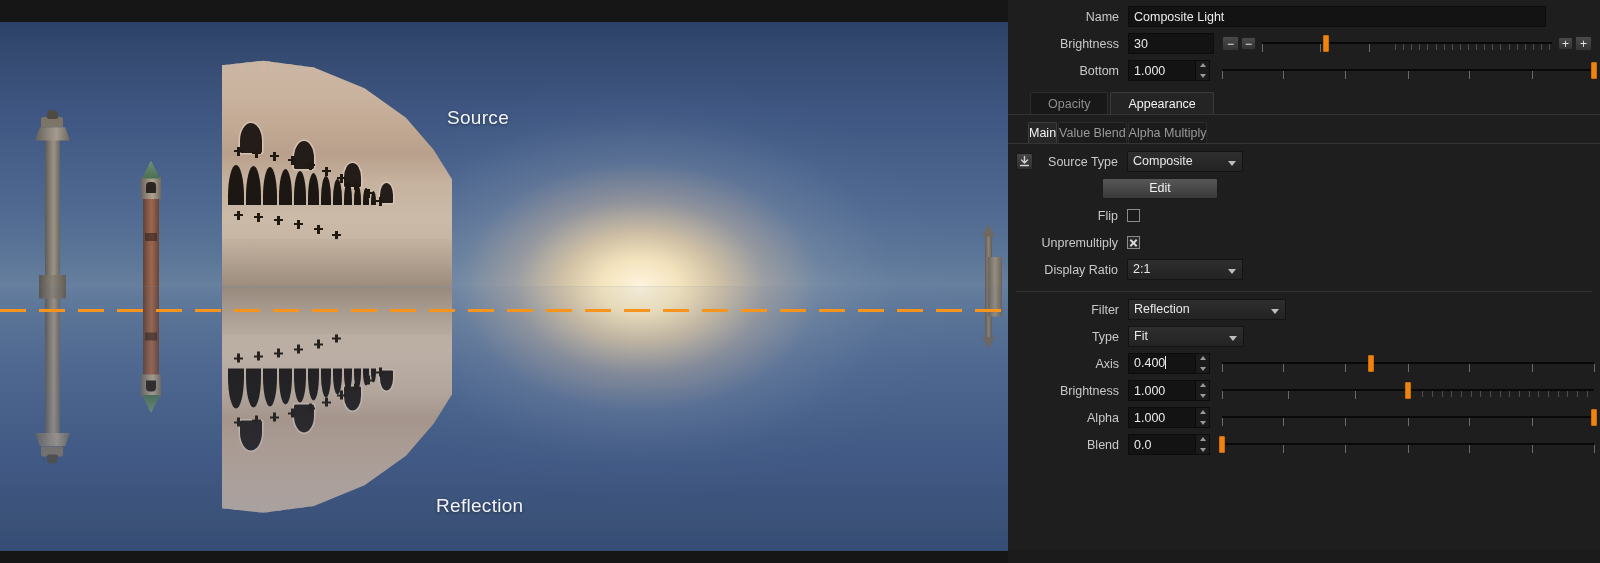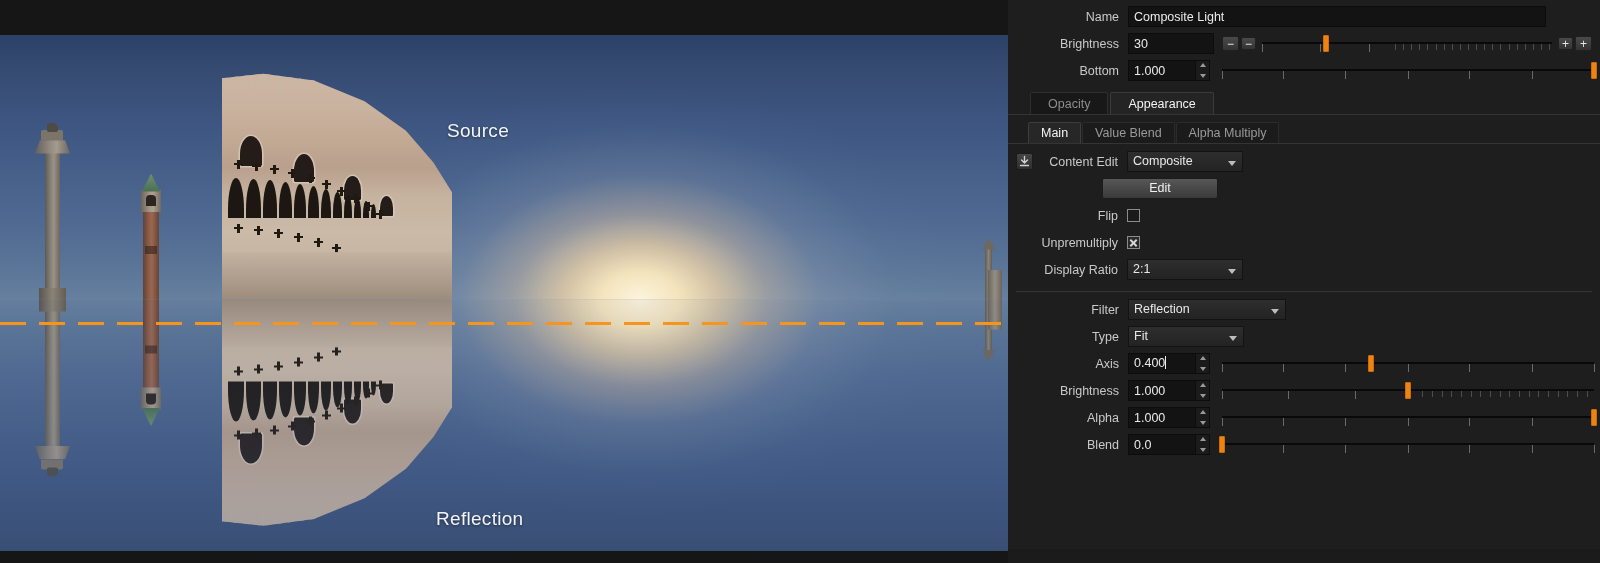--- a/index.html
+++ b/index.html
@@ -13,21 +13,21 @@
 
   
   #viewport{
     position:relative; width:1008px; height:563px;
     background:#161616; overflow:hidden; flex:0 0 1008px;
   }
   #vp-topbar{ position:absolute; left:0; top:0; width:1008px; height:22px; background:#161616; }
   #vp-botbar{ position:absolute; left:0; bottom:0; width:1008px; height:12px; background:#161616; }
 
   #pano{
-    position:absolute; left:0; top:35px; width:1008px; height:529px;
+    position:absolute; left:0; top:22px; width:1008px; height:529px;
     overflow:hidden;
   }
   
   .half{ position:absolute; left:0; width:1008px; height:264.5px; overflow:hidden; }
   .half.top{ top:0; }
   .half.bot{ top:264.5px; transform:scaleY(-1); }
   .sky{
     position:absolute; inset:0;
     background:
       radial-gradient(ellipse 440px 300px at 640px 264px,
@@ -263,21 +263,21 @@
     color:#8d8d8d; background:#181818; border:1px solid #2e2e2e; border-bottom:none;
     margin-right:2px; cursor:pointer; border-radius:2px 2px 0 0;
   }
   .tab.active{ color:#f2f2f2; background:#242424; border-color:#3a3a3a; }
 
   #tabs-sub{
     display:flex; align-items:flex-end; height:22px; margin-top:7px;
     border-bottom:1px solid #343434; padding-left:20px;
   }
   .subtab{
-    height:21px; line-height:21px; padding:0 12px; font-size:12.5px;
+    height:21px; line-height:21px; padding:0 0; font-size:12.5px;
     color:#9a9a9a; background:#1b1b1b; border:1px solid #2b2b2b; border-bottom:none;
     cursor:pointer; border-radius:2px 2px 0 0; margin-right:1px;
   }
   .subtab.active{ color:#f4f4f4; background:#272727; border-color:#3d3d3d; }
 
   
   .ddl{
     position:relative; height:21px; background:linear-gradient(#2e2e2e,#232323);
     border:1px solid #131313; color:#e8e8e8; font-size:12.5px;
     line-height:19px; padding:0 22px 0 5px; cursor:pointer; display:inline-block;
@@ -540,21 +540,21 @@
       <div class="subtab">Alpha Multiply</div>
     </div>
 
     <div class="row" style="padding-left:4px;margin-top:4px;">
       <span class="import-ico">
         <svg width="15" height="15" viewBox="0 0 15 15">
             <path d="M7.5 2.5 V8.5 M4.5 6 L7.5 9 L10.5 6" stroke="#d2d2d2" stroke-width="1.4" fill="none" stroke-linecap="round" stroke-linejoin="round"></path>
             <path d="M3.5 11.5 H11.5" stroke="#d2d2d2" stroke-width="1.4" stroke-linecap="round"></path>
           </svg>
       </span>
-      <span class="lbl" style="width:90px;flex:0 0 90px;">Content Edit</span>
+      <span class="lbl" style="width:90px;flex:0 0 90px;">Source Type</span>
       <span class="ddl" style="width:116px">
         <span>Composite</span>
         <span class="car"></span>
       </span>
     </div>
 
     <div class="row" style="padding-left:4px;">
       <span class="lbl" style="width:90px;flex:0 0 90px;"></span>
       <span class="import-ico" style="visibility:hidden"></span>
       <span class="btn" style="width:116px;margin-left:-25px;">Edit</span>

